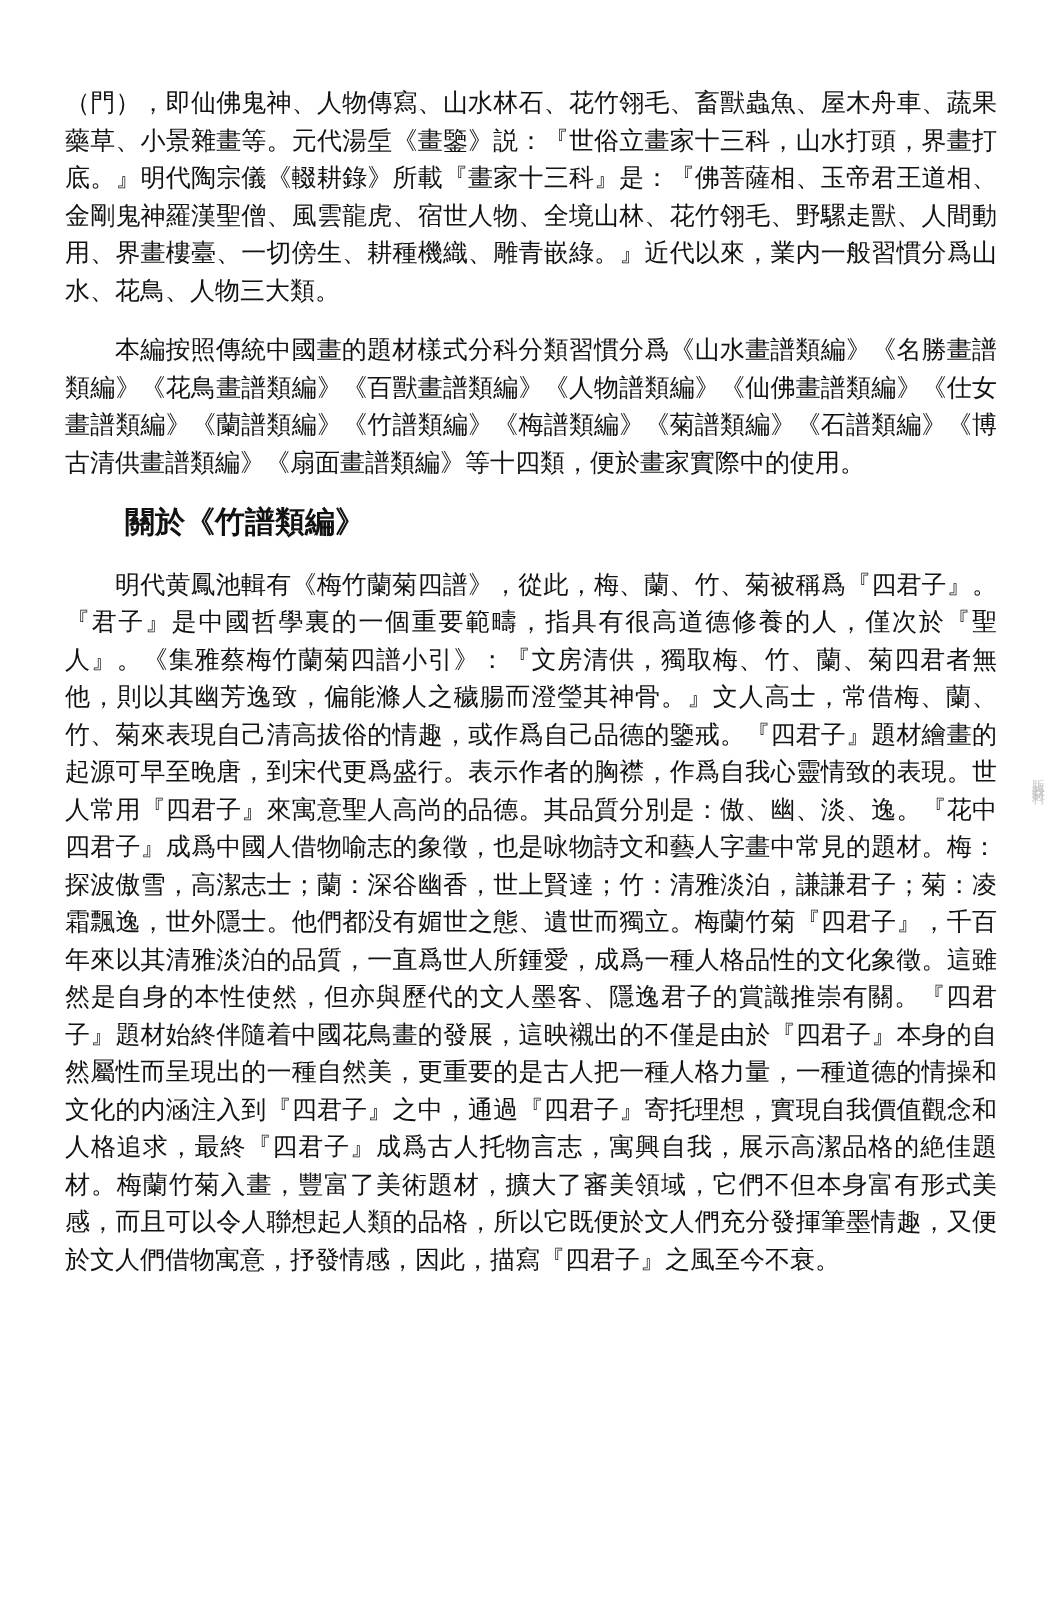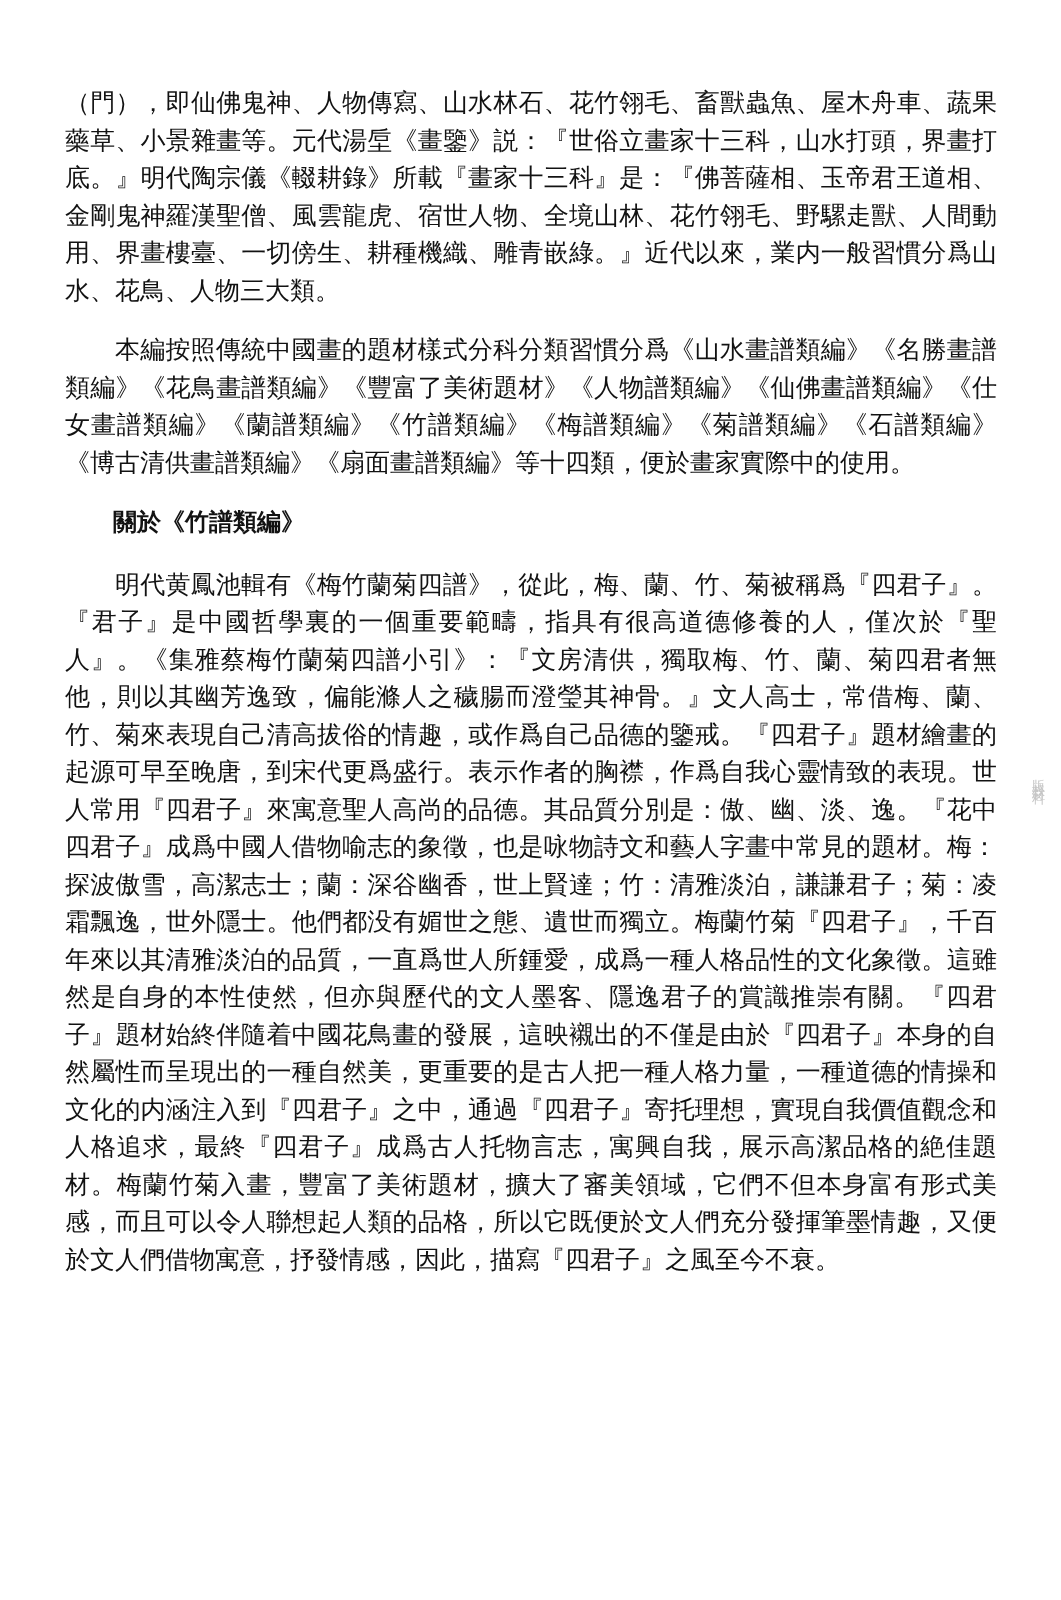--- a/index.html
+++ b/index.html
@@ -26,21 +26,21 @@
     text-align: justify;
     text-justify: inter-ideograph;
   }
   .para {
     margin: 0 0 22px 0;
   }
   .para.indent {
     text-indent: 2em;
   }
   .section-heading {
-    font-size: 24px;
+    font-size: 30px;
     line-height: 37.5px;
     font-weight: 700;
     margin: 0 0 25px 0;
     text-indent: 2em;
   }
   .watermark {
     position: absolute;
     top: 769px;
     right: 14px;
     writing-mode: vertical-rl;
@@ -50,18 +50,18 @@
     color: #c6c6c6;
     user-select: none;
   }
 </style>
 </head>
 <body>
 
 <div class="page">
   <div class="text-column">
     <p class="para">（門），即仙佛鬼神、人物傳寫、山水林石、花竹翎毛、畜獸蟲魚、屋木舟車、蔬果藥草、小景雜畫等。元代湯垕《畫鑒》説：『世俗立畫家十三科，山水打頭，界畫打底。』明代陶宗儀《輟耕錄》所載『畫家十三科』是：『佛菩薩相、玉帝君王道相、金剛鬼神羅漢聖僧、風雲龍虎、宿世人物、全境山林、花竹翎毛、野騾走獸、人間動用、界畫樓臺、一切傍生、耕種機織、雕青嵌綠。』近代以來，業内一般習慣分爲山水、花鳥、人物三大類。</p>
-    <p class="para indent">本編按照傳統中國畫的題材樣式分科分類習慣分爲《山水畫譜類編》《名勝畫譜類編》《花鳥畫譜類編》《豐富了美術題材》《人物譜類編》《仙佛畫譜類編》《仕女畫譜類編》《蘭譜類編》《竹譜類編》《梅譜類編》《菊譜類編》《石譜類編》《博古清供畫譜類編》《扇面畫譜類編》等十四類，便於畫家實際中的使用。</p>
+    <p class="para indent">本編按照傳統中國畫的題材樣式分科分類習慣分爲《山水畫譜類編》《名勝畫譜類編》《花鳥畫譜類編》《百獸畫譜類編》《人物譜類編》《仙佛畫譜類編》《仕女畫譜類編》《蘭譜類編》《竹譜類編》《梅譜類編》《菊譜類編》《石譜類編》《博古清供畫譜類編》《扇面畫譜類編》等十四類，便於畫家實際中的使用。</p>
     <h2 class="section-heading">關於《竹譜類編》</h2>
     <p class="para indent">明代黄鳳池輯有《梅竹蘭菊四譜》，從此，梅、蘭、竹、菊被稱爲『四君子』。『君子』是中國哲學裏的一個重要範疇，指具有很高道德修養的人，僅次於『聖人』。《集雅蔡梅竹蘭菊四譜小引》：『文房清供，獨取梅、竹、蘭、菊四君者無他，則以其幽芳逸致，偏能滌人之穢腸而澄瑩其神骨。』文人高士，常借梅、蘭、竹、菊來表現自己清高拔俗的情趣，或作爲自己品德的鑒戒。『四君子』題材繪畫的起源可早至晚唐，到宋代更爲盛行。表示作者的胸襟，作爲自我心靈情致的表現。世人常用『四君子』來寓意聖人高尚的品德。其品質分別是：傲、幽、淡、逸。『花中四君子』成爲中國人借物喻志的象徵，也是咏物詩文和藝人字畫中常見的題材。梅：探波傲雪，高潔志士；蘭：深谷幽香，世上賢達；竹：清雅淡泊，謙謙君子；菊：凌霜飄逸，世外隱士。他們都没有媚世之態、遺世而獨立。梅蘭竹菊『四君子』，千百年來以其清雅淡泊的品質，一直爲世人所鍾愛，成爲一種人格品性的文化象徵。這雖然是自身的本性使然，但亦與歷代的文人墨客、隱逸君子的賞識推崇有關。『四君子』題材始終伴隨着中國花鳥畫的發展，這映襯出的不僅是由於『四君子』本身的自然屬性而呈現出的一種自然美，更重要的是古人把一種人格力量，一種道德的情操和文化的内涵注入到『四君子』之中，通過『四君子』寄托理想，實現自我價值觀念和人格追求，最終『四君子』成爲古人托物言志，寓興自我，展示高潔品格的絶佳題材。梅蘭竹菊入畫，豐富了美術題材，擴大了審美領域，它們不但本身富有形式美感，而且可以令人聯想起人類的品格，所以它既便於文人們充分發揮筆墨情趣，又便於文人們借物寓意，抒發情感，因此，描寫『四君子』之風至今不衰。</p>
   </div>
   <div class="watermark">版权材料</div>
 </div>
 
 </body></html>

